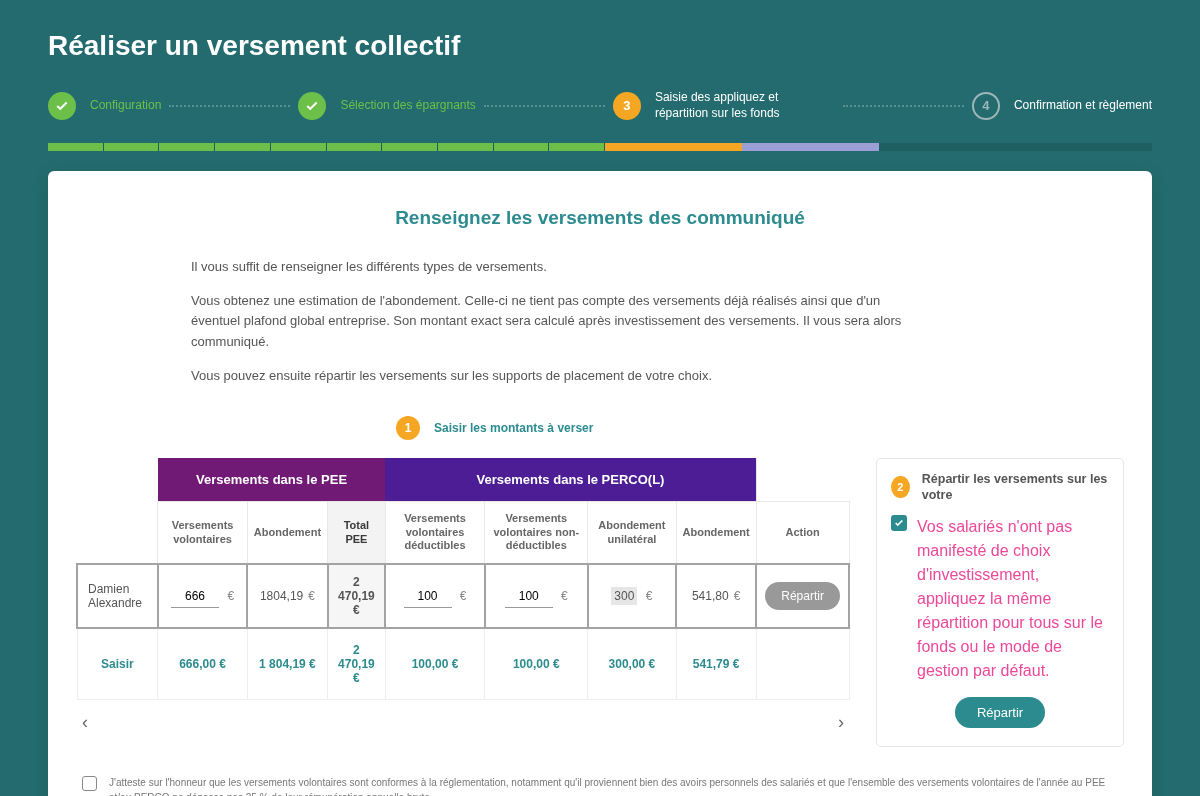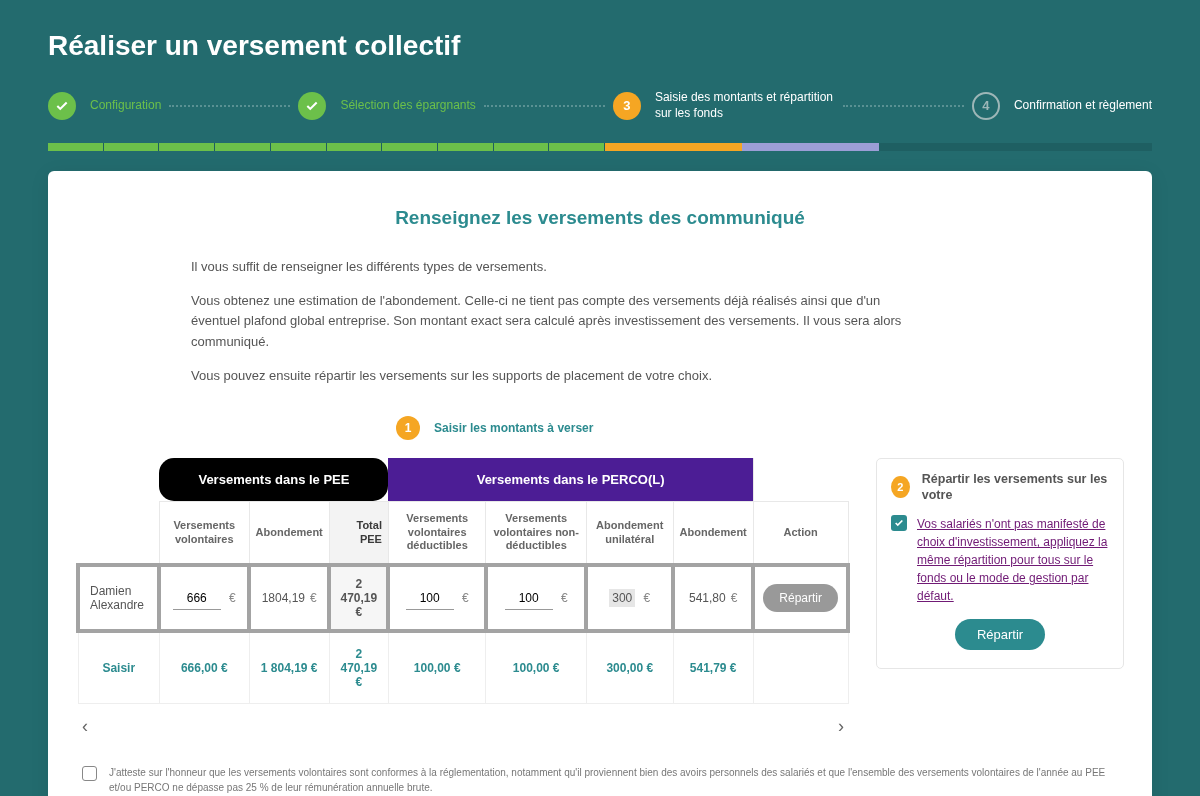--- a/index.html
+++ b/index.html
@@ -41,28 +41,28 @@
       width: 24px; height: 24px; border-radius: 50%; background: #f5a623; color: #fff;
       display: flex; align-items: center; justify-content: center; font-weight: 700; font-size: 12px;
     }
     .substep-label { color: #2c8b8f; font-weight: 600; font-size: 12px; }
     .two-col { display: flex; gap: 26px; align-items: flex-start; }
     .table-area { flex: 1; position: relative; min-width: 0; }
     .scroll-wrap { overflow-x: auto; padding-bottom: 8px; position: relative; }
     table { border-collapse: collapse; width: 100%; min-width: 760px; }
     th, td { padding: 10px 8px; text-align: center; }
     .th-group { color: #fff; font-weight: 700; font-size: 13px; padding: 14px 6px; }
-    .th-pee { background: #000000; border-radius: 15px; }
+    .th-pee { background: #701a75; }
     .th-perco { background: #4c1d95; }
     .th-col {
       background: #fff; color: #666; font-size: 11px; font-weight: 600;
       line-height: 1.25; padding: 10px 6px; border: 1px solid #e8e8e8;
     }
-    .th-col.total-pee { background: #f3f3f3; font-weight: 700; color: #3a3a3a; text-align: right; }
-    .data-row td { border: 4px solid #a3a3a3; font-size: 12px; color: #555; vertical-align: middle; }
+    .th-col.total-pee { background: #f3f3f3; font-weight: 700; color: #3a3a3a; }
+    .data-row td { border: 2px solid #a3a3a3; font-size: 12px; color: #555; vertical-align: middle; }
     .name-cell { text-align: left; padding-left: 10px; font-weight: 500; color: #333; border-left: none; }
     .input-cell { white-space: nowrap; }
     .input-cell input {
       width: 48px; padding: 4px 6px; text-align: center; border: none;
       border-bottom: 1px solid #999; font-size: 12px; background: transparent;
     }
     .input-cell .sel { background: #e6e6e6; color: #555; padding: 2px 3px; }
     .eur { margin-left: 5px; color: #888; font-size: 12px; }
     .static-amount { white-space: nowrap; }
     .total-pee-cell { background: #f6f6f6; font-weight: 700; color: #333; }
@@ -85,21 +85,21 @@
     .side-badge {
       width: 22px; height: 22px; border-radius: 50%; background: #f5a623; color: #fff;
       display: flex; align-items: center; justify-content: center; font-size: 11px; font-weight: 700;
     }
     .side-title { color: #555; font-size: 12.5px; font-weight: 600; line-height: 1.3; }
     .side-body { display: flex; align-items: flex-start; gap: 10px; margin-bottom: 14px; }
     .side-check {
       width: 16px; height: 16px; border-radius: 3px; background: #2c8b8f; color: #fff;
       display: flex; align-items: center; justify-content: center; font-size: 11px; flex: 0 0 auto;
     }
-    .side-text { color: #701a75; font-size: 12px; line-height: 1.5; text-decoration: underline; }
+    .side-text { color: #ec4899; font-size: 16px; line-height: 1.5; }
     .btn-repartir-lg {
       display: block; margin: 0 auto; background: #2c8b8f; color: #fff; border: none;
       padding: 8px 22px; border-radius: 18px; font-size: 13px; font-weight: 500; cursor: pointer;
     }
     .attest { display: flex; align-items: flex-start; gap: 12px; margin-top: 28px; padding: 0 6px; }
     .attest-box {
       width: 15px; height: 15px; flex: 0 0 auto; border: 1.5px solid #888;
       border-radius: 3px; margin-top: 1px; cursor: pointer;
     }
     .attest-text { font-size: 10px; color: #777; line-height: 1.5; }
@@ -126,21 +126,21 @@
         <svg width="14" height="14" viewBox="0 0 24 24" fill="none" stroke="#fff" stroke-width="3.5">
             <polyline points="20 6 9 17 4 12"></polyline>
           </svg>
       </div>
       <div class="step-label done">Sélection des épargnants</div>
     </div>
     <div class="step-dots"></div>
 
     <div class="step">
       <div class="step-circle active">3</div>
-      <div class="step-label active">Saisie des montants et répartition sur les fonds</div>
+      <div class="step-label active">Saisie des appliquez et répartition sur les fonds</div>
     </div>
     <div class="step-dots"></div>
 
     <div class="step">
       <div class="step-circle future">4</div>
       <div class="step-label future">Confirmation et règlement</div>
     </div>
   </div>
 
   <div class="progress-rail">

